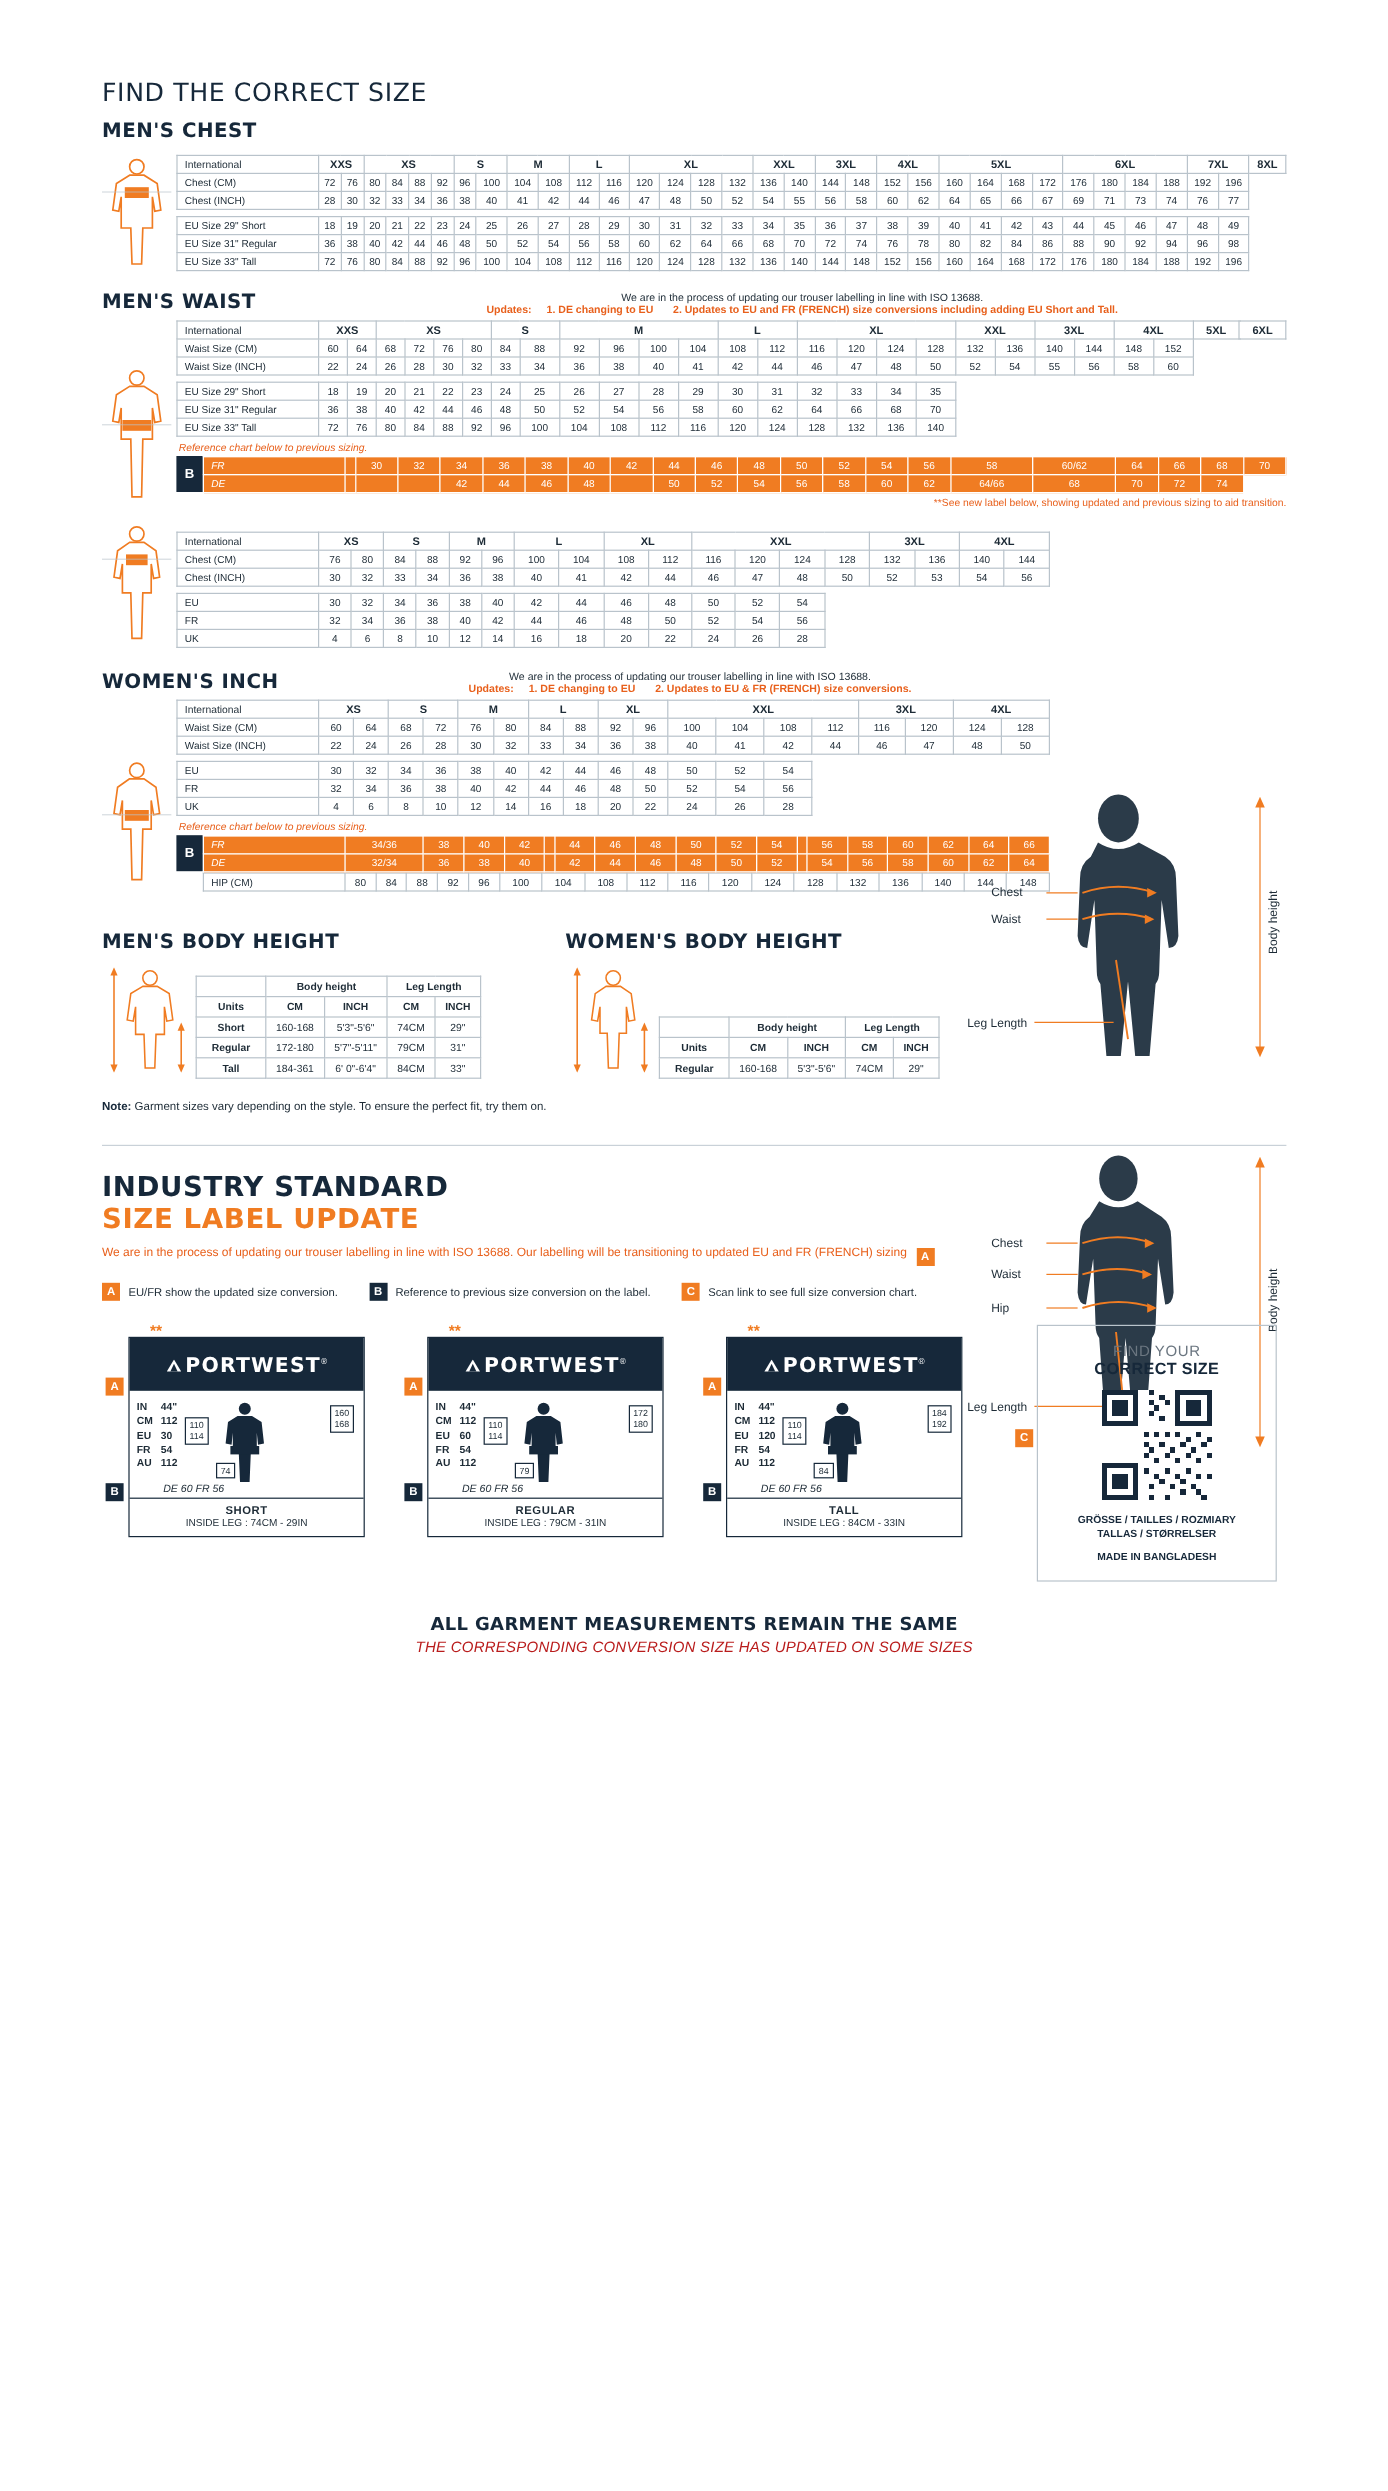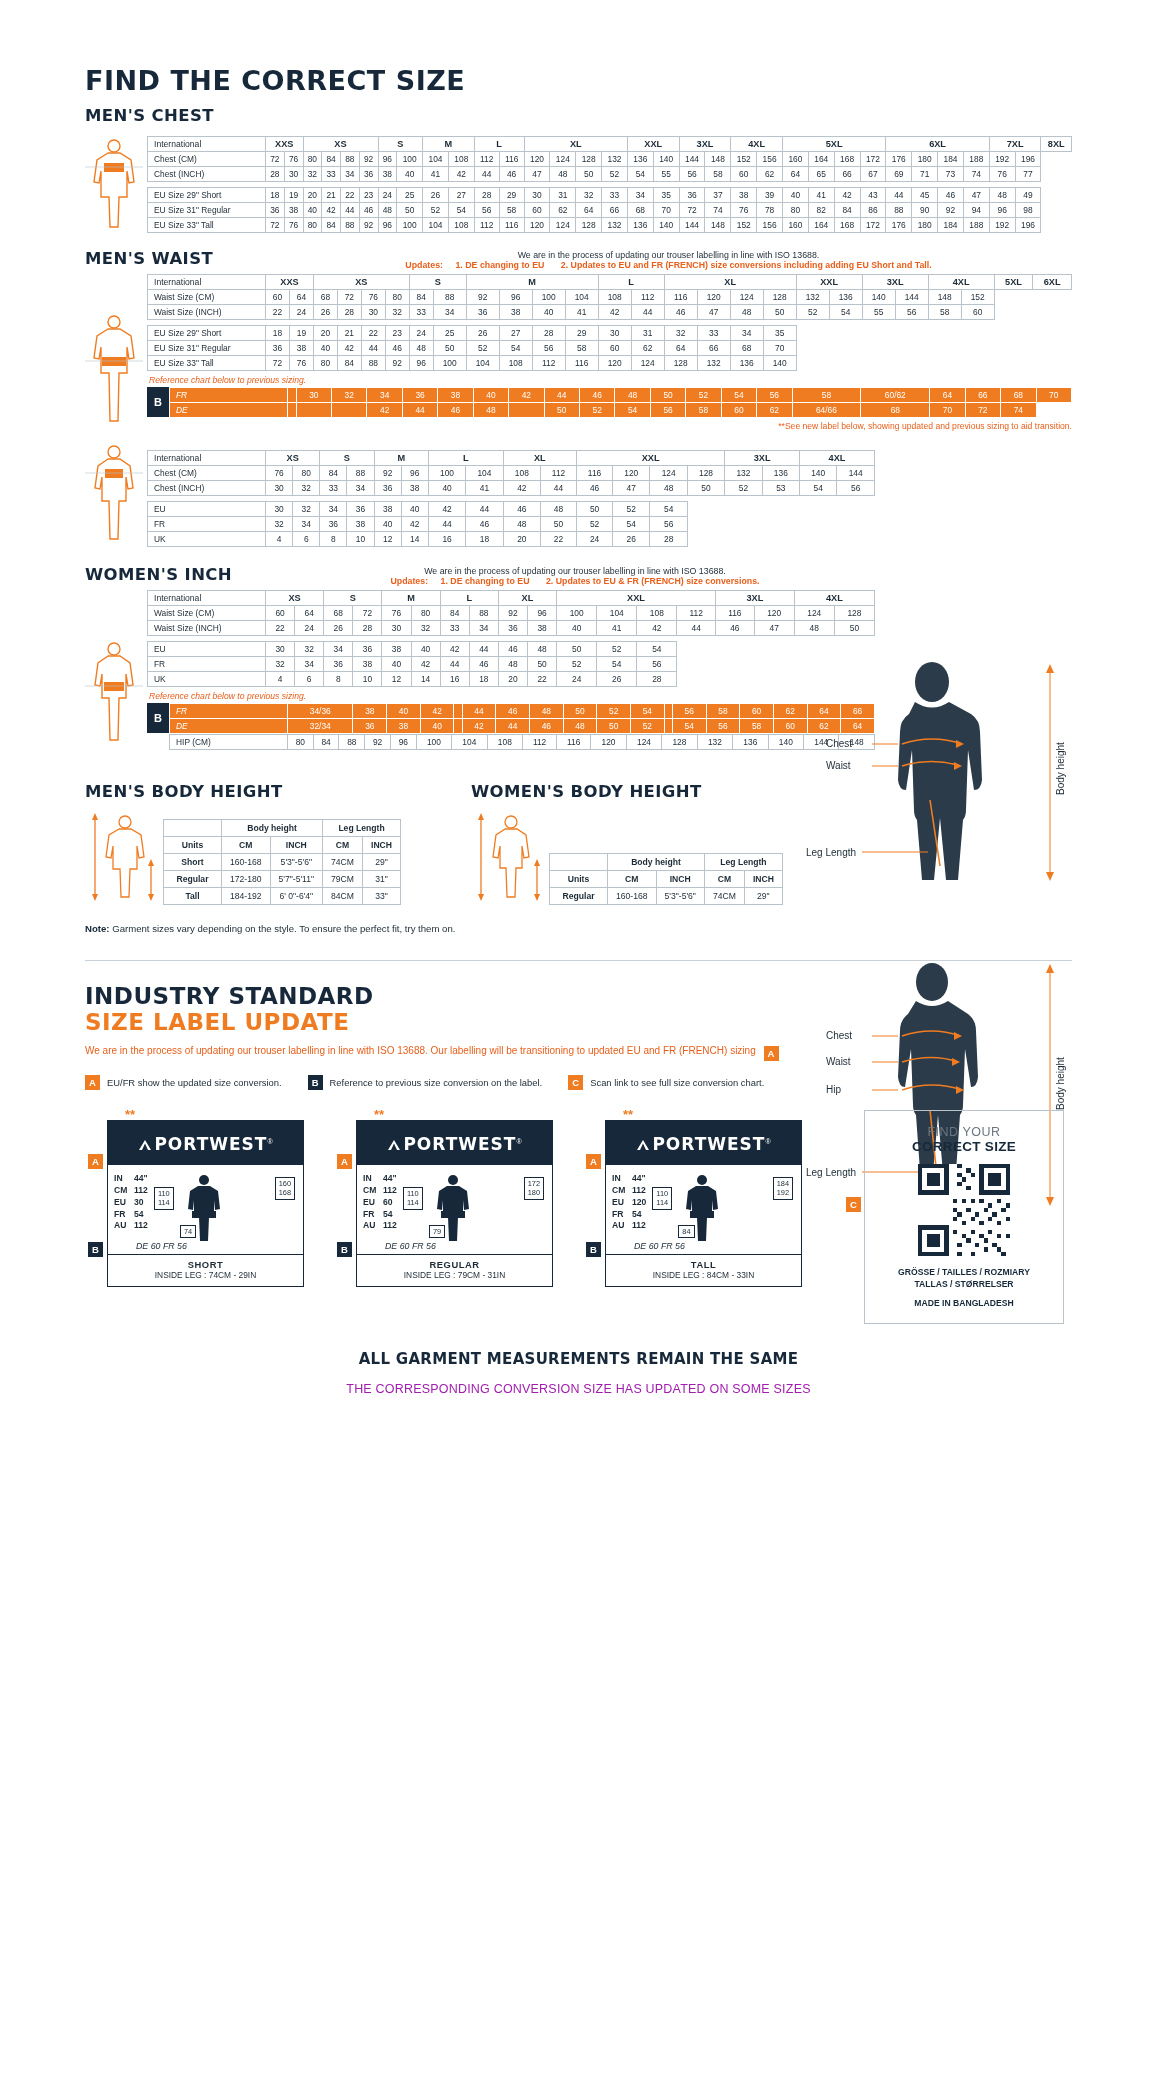--- a/index.html
+++ b/index.html
@@ -6,22 +6,22 @@
   body {
     margin: 0;
     width: 1157px;
     background: #ffffff;
     font-family: "Liberation Sans", sans-serif;
     color: #1d2b36;
   }
   .page { width: 1157px; padding: 40px 85px 30px 85px; position: relative; }
 
   h1.title {
-    font-size: 27px;
-    font-weight: bold;
+    font-size: 21px;
+    font-weight: normal;
     color: #16283a;
     letter-spacing: 0.5px;
     margin: 25px 0 10px 0;
     font-family: "DejaVu Sans", sans-serif;
   }
   .intro { font-size: 10.5px; line-height: 1.45; color: #1d2b36; margin-bottom: 22px; }
 
   h2.section {
     font-size: 16.5px;
     font-weight: bold;
@@ -133,21 +133,21 @@
 
   .qrcard { width: 200px; border: 1px solid #b9c3cb; text-align: center; padding: 14px 10px; position: relative; }
   .qr-t1 { font-size: 12.5px; color: #6b7680; letter-spacing: 0.5px; }
   .qr-t2 { font-size: 13.5px; font-weight: bold; color: #16283a; letter-spacing: 0.3px; margin-bottom: 10px; }
   .qrimg { width: 92px; height: 92px; margin: 0 auto 10px auto; }
   .qr-f { font-size: 8.6px; font-weight: bold; color: #16283a; line-height: 1.4; }
   .badgeC { position: absolute; left: -19px; top: 86px; }
 
   .closing1 { text-align: center; font-weight: bold; font-size: 15px; color: #16283a; margin-top: 26px;
               font-family: "DejaVu Sans", sans-serif; letter-spacing: 0.3px; }
-  .closing2 { text-align: center; font-size: 12.5px; color: #a21caf; margin-top: 14px; letter-spacing: 0.2px; }
+  .closing2 { text-align: center; font-size: 12.5px; color: #b91c1c; margin-top: 4px; letter-spacing: 0.2px; font-style: italic; }
 
   .models { position: absolute; right: 85px; }
 
   .svg-fig { display: block; }
 </style>
 </head>
 <body>
 
 <div class="page">
 
@@ -1022,21 +1022,21 @@
               </tr>
               <tr>
                 <td class="first hd">Regular</td>
                 <td>172-180</td>
                 <td>5'7"-5'11"</td>
                 <td>79CM</td>
                 <td>31"</td>
               </tr>
               <tr>
                 <td class="first hd">Tall</td>
-                <td>184-192</td>
+                <td>184-361</td>
                 <td>6' 0"-6'4"</td>
                 <td>84CM</td>
                 <td>33"</td>
               </tr>
             </tbody>
         </table>
       </div>
     </div>
     <div>
       <h2 class="section">WOMEN'S BODY HEIGHT</h2>

